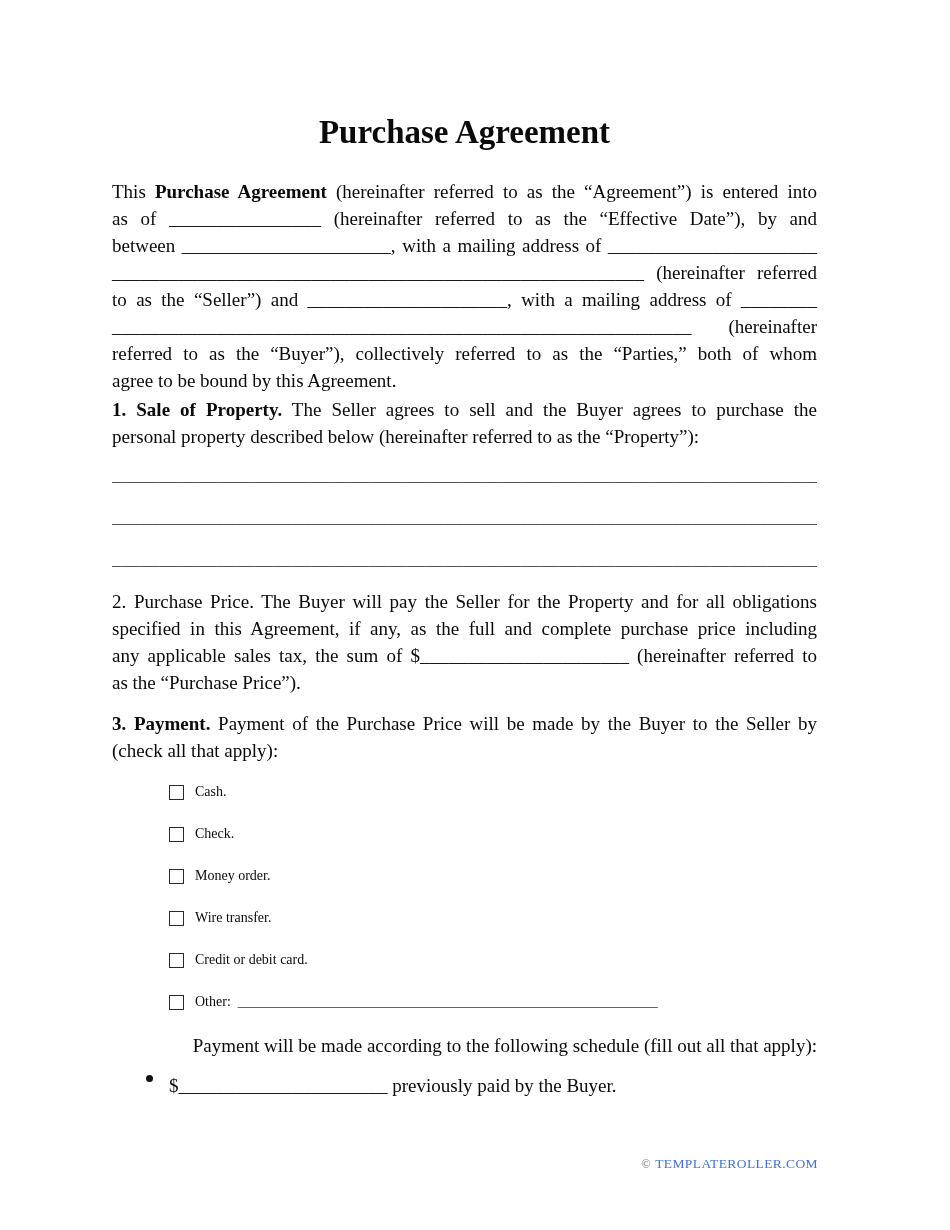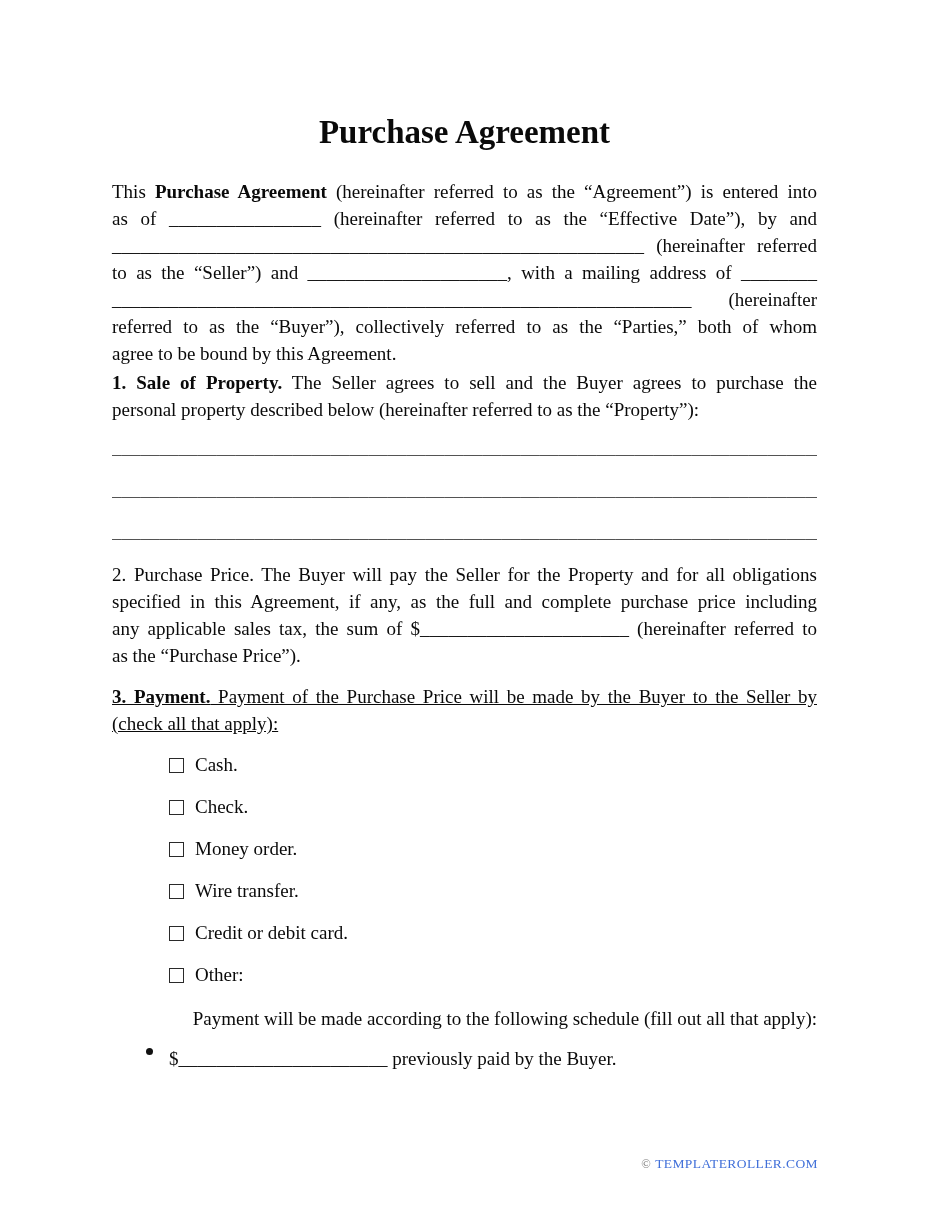--- a/index.html
+++ b/index.html
@@ -16,33 +16,33 @@
     text-align: center;
   }
 
   .ln { font-size: 19px; line-height: 27px; }
   .j  { text-align: justify; text-align-last: justify; }
 
   .p-intro    { margin-top: 24px; }
   .p-sale     { margin-top: 2px; }
   .rules      { margin-top: 4px; }
   .p-price    { margin-top: 8px; }
-  .p-payment  { margin-top: 14px; text-decoration: underline; }
+  .p-payment  { margin-top: 14px; }
 
   .rule-line {
     font-size: 19px; line-height: 42px; height: 42px;
     white-space: nowrap; overflow: hidden;
     color: #4d4d4d;
   }
 
   .cb-list { margin-top: 14px; }
   .checkbox-row {
     display: flex; align-items: center;
     margin-left: 57px; height: 27px; margin-bottom: 15px;
-    font-size: 19px; white-space: nowrap; overflow: hidden;
+    font-size: 14px; white-space: nowrap; overflow: hidden;
   }
   .cbx {
     width: 13px; height: 13px; flex: 0 0 auto;
     border: 1.5px solid #2a2a2a; background: #fff;
     display: inline-block; margin-top: 1px;
   }
   .cbx-label { margin-left: 11px; }
   .other-blank { margin-left: 7px; color: #333; }
 
   .p-schedule { margin-top: 17px; text-align: right; }
@@ -68,20 +68,21 @@
 </head>
 <body>
 
 <div class="page">
 
   <div class="doc-title">Purchase Agreement</div>
 
   <div class="p-intro">
     <div class="ln j"><span>This </span><b>Purchase Agreement</b><span> (hereinafter referred to as the “Agreement”) is entered into</span></div>
     <div class="ln j">as of ________________ (hereinafter referred to as the “Effective Date”), by and</div>
+    <div class="ln j">between ______________________, with a mailing address of ______________________</div>
     <div class="ln j">________________________________________________________ (hereinafter referred</div>
     <div class="ln j">to as the “Seller”) and _____________________, with a mailing address of ________</div>
     <div class="ln j">_____________________________________________________________ (hereinafter</div>
     <div class="ln j">referred to as the “Buyer”), collectively referred to as the “Parties,” both of whom</div>
     <div class="ln">agree to be bound by this Agreement.</div>
   </div>
 
   <div class="p-sale">
     <div class="ln j"><b>1. Sale of Property.</b><span> The Seller agrees to sell and the Buyer agrees to purchase the</span></div>
     <div class="ln">personal property described below (hereinafter referred to as the “Property”):</div>
@@ -122,20 +123,21 @@
       <span class="cbx"></span>
       <span class="cbx-label">Wire transfer.</span>
     </div>
     <div class="checkbox-row">
       <span class="cbx"></span>
       <span class="cbx-label">Credit or debit card.</span>
     </div>
     <div class="checkbox-row">
       <span class="cbx"></span>
       <span class="cbx-label">Other:</span>
+      <span class="other-blank">____________________________________________________________</span>
     </div>
   </div>
 
   <div class="ln p-schedule">Payment will be made according to the following schedule (fill out all that apply):</div>
 
   <div class="bullet-row">
     <span class="dot"></span>
     <span>$______________________ previously paid by the Buyer.</span>
   </div>
 

